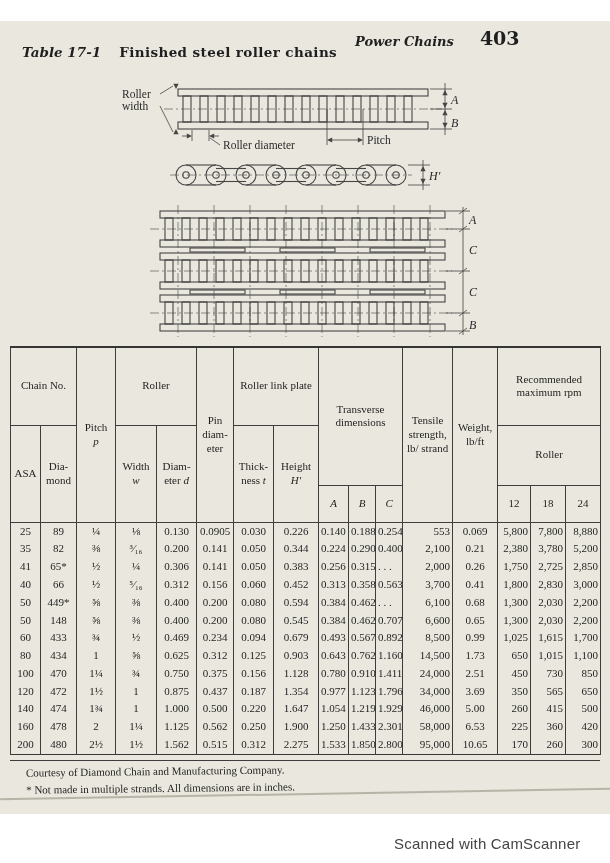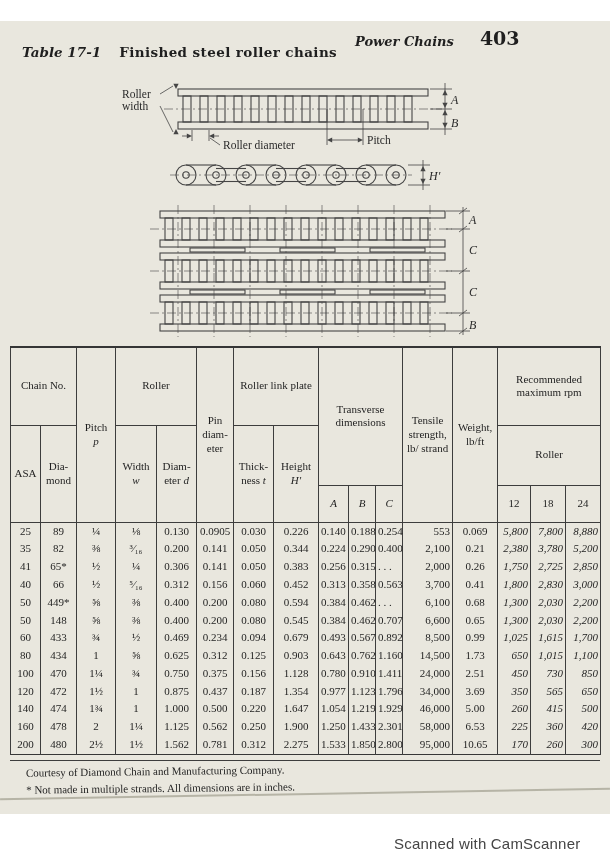--- a/index.html
+++ b/index.html
@@ -47,21 +47,21 @@
   .chain-table thead tr:nth-child(1){height:78px;}
   .chain-table thead tr:nth-child(2){height:60px;}
   .chain-table thead tr:nth-child(3){height:37px;}
   .chain-table tbody td{height:17.8px;padding:0 2px;white-space:nowrap;}
   .chain-table .it{font-style:italic;}
   .var{font-style:italic;}
   .blk{display:block;}
   td.a-c{text-align:center;}
   td.a-l{text-align:left;padding-left:2px;margin-top:48px;}
   td.a-r9{text-align:right;padding-right:10px;}
-  td.a-r6{text-align:right;padding-right:7px;font-style:italic;}
+  td.a-r6{text-align:right;padding-right:7px;}
   .bottom-rule{position:absolute;left:10px;top:739px;width:590px;height:1.1px;background:#3d3d3d;}
   
   .footnotes{position:absolute;left:26px;top:742px;font-size:11px;line-height:1.5;transform:rotate(-.7deg);}
   
   .page-edge{position:absolute;left:0;top:772px;width:610px;height:1.5px;background:#8d8a79;opacity:.55;transform:rotate(-1deg);}
   
   .scan-credit{
     position:absolute;left:394px;top:835px;
     font-family:Liberation Sans, sans-serif;
     font-size:15px;color:#454545;letter-spacing:.2px;
@@ -540,21 +540,21 @@
           <td class="a-r6">225</td>
           <td class="a-r6">360</td>
           <td class="a-r6">420</td>
         </tr>
         <tr>
           <td class="a-c">200</td>
           <td class="a-c">480</td>
           <td class="a-c">2½</td>
           <td class="a-c">1½</td>
           <td class="a-c">1.562</td>
-          <td class="a-c">0.781</td>
+          <td class="a-c">0.515</td>
           <td class="a-c">0.312</td>
           <td class="a-c">2.275</td>
           <td class="a-l">1.533</td>
           <td class="a-l">1.850</td>
           <td class="a-l">2.800</td>
           <td class="a-r9">95,000</td>
           <td class="a-c">10.65</td>
           <td class="a-r6">170</td>
           <td class="a-r6">260</td>
           <td class="a-r6">300</td>

